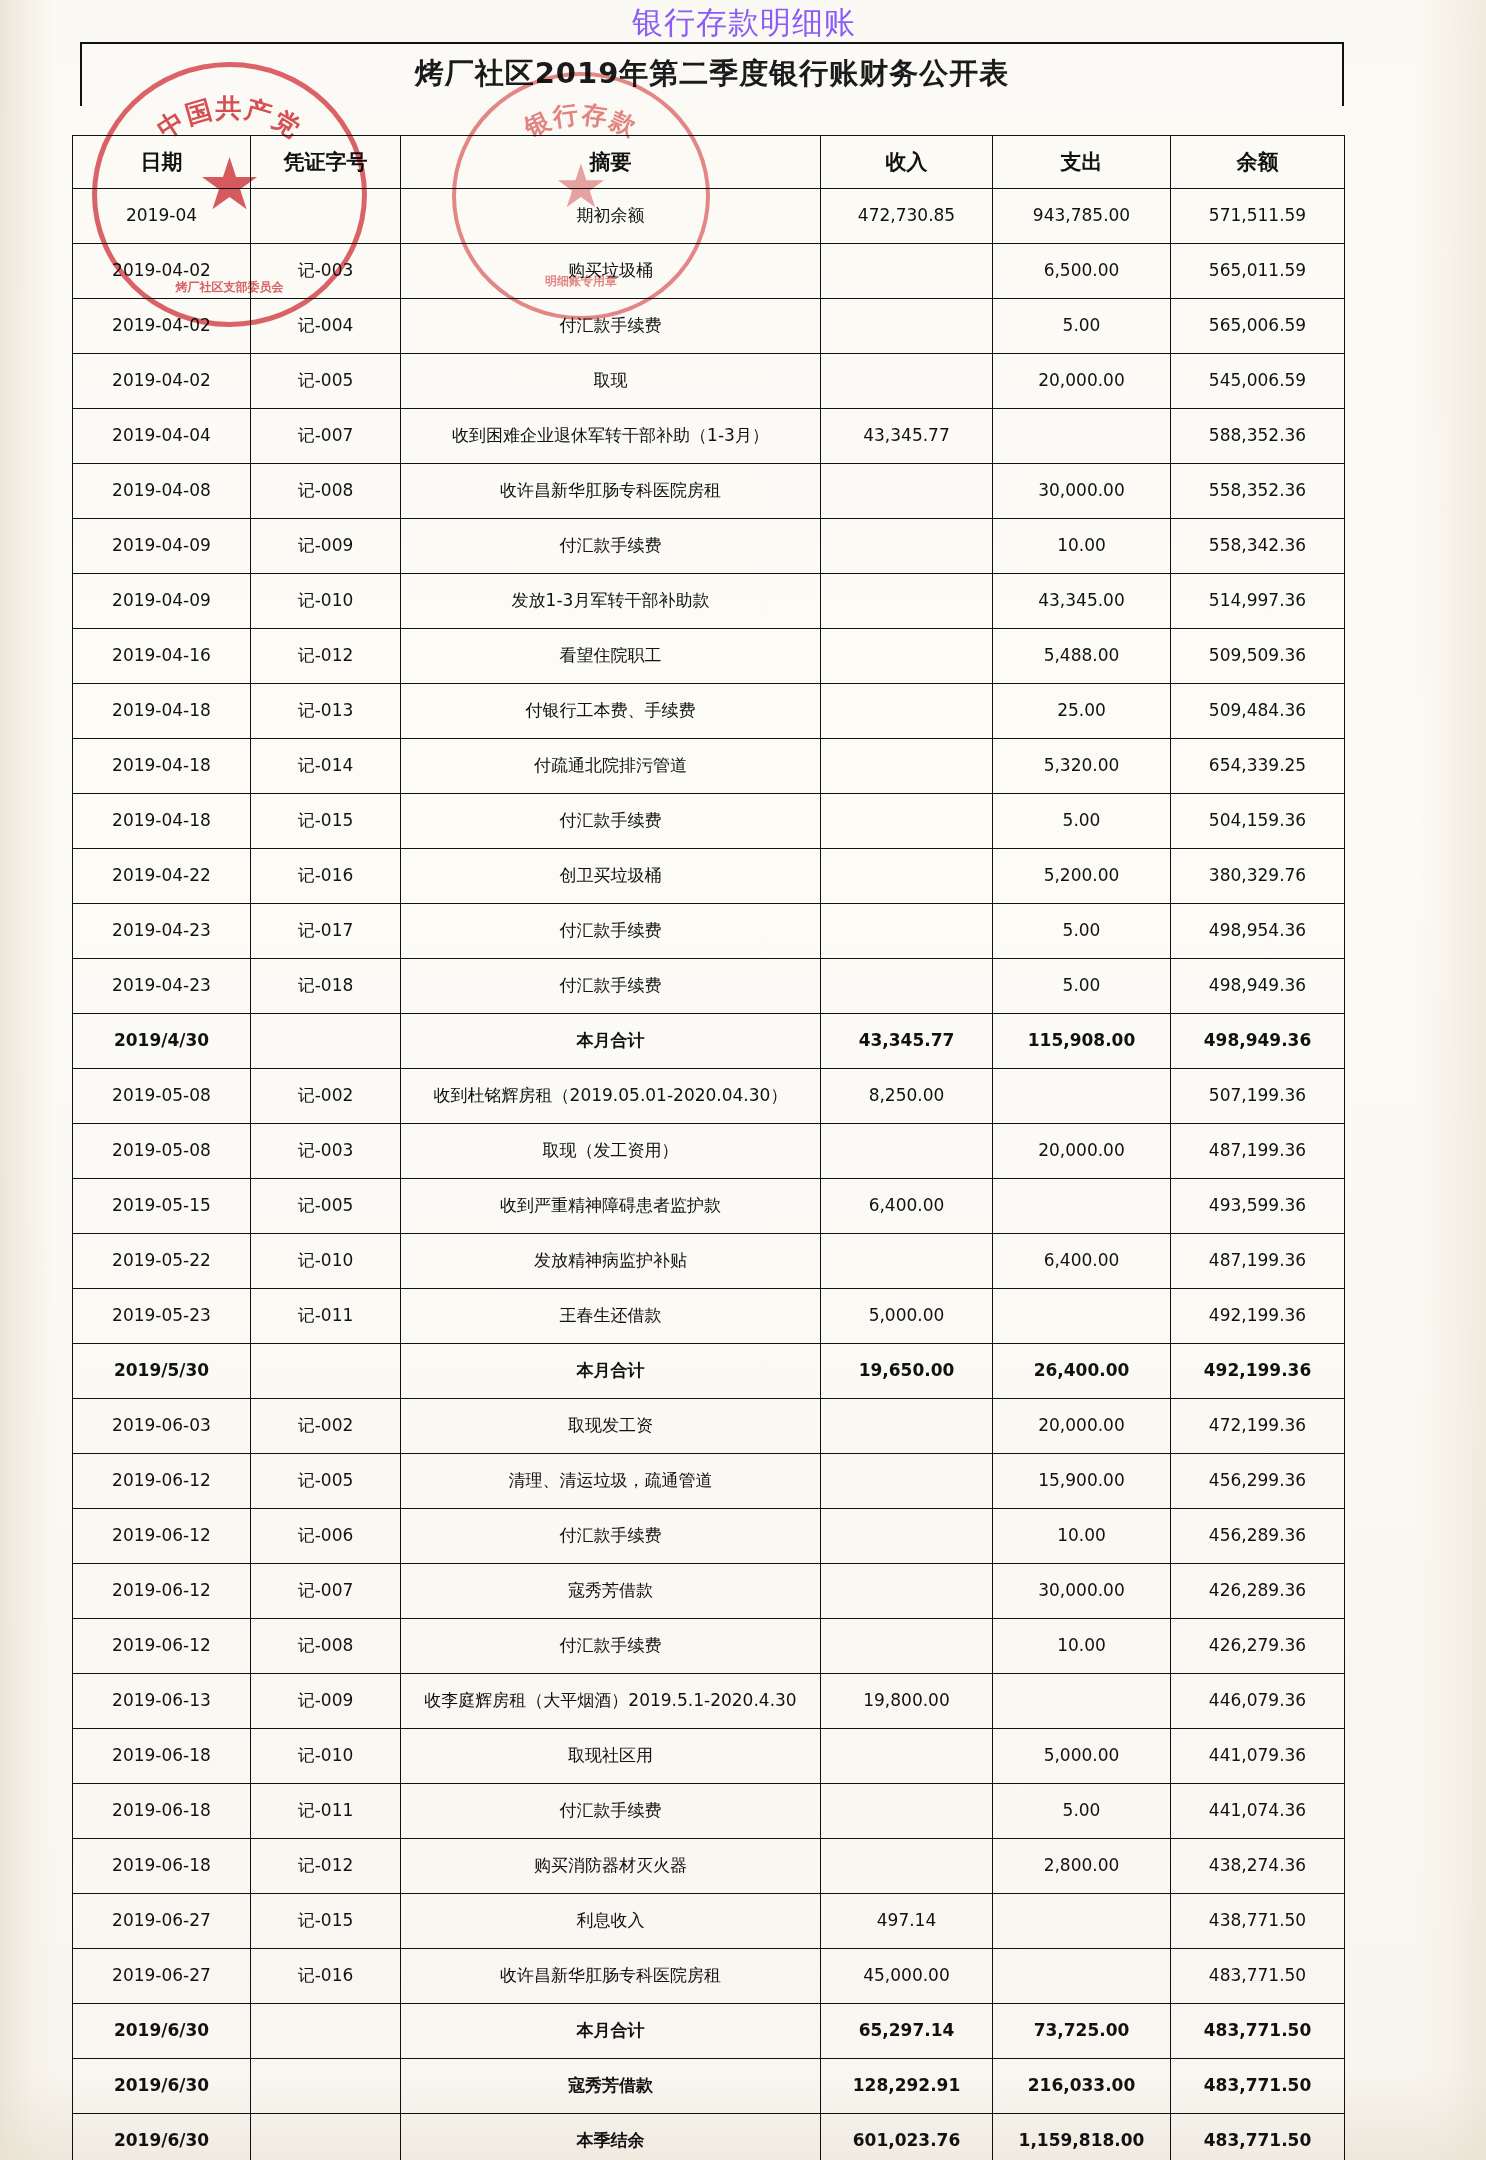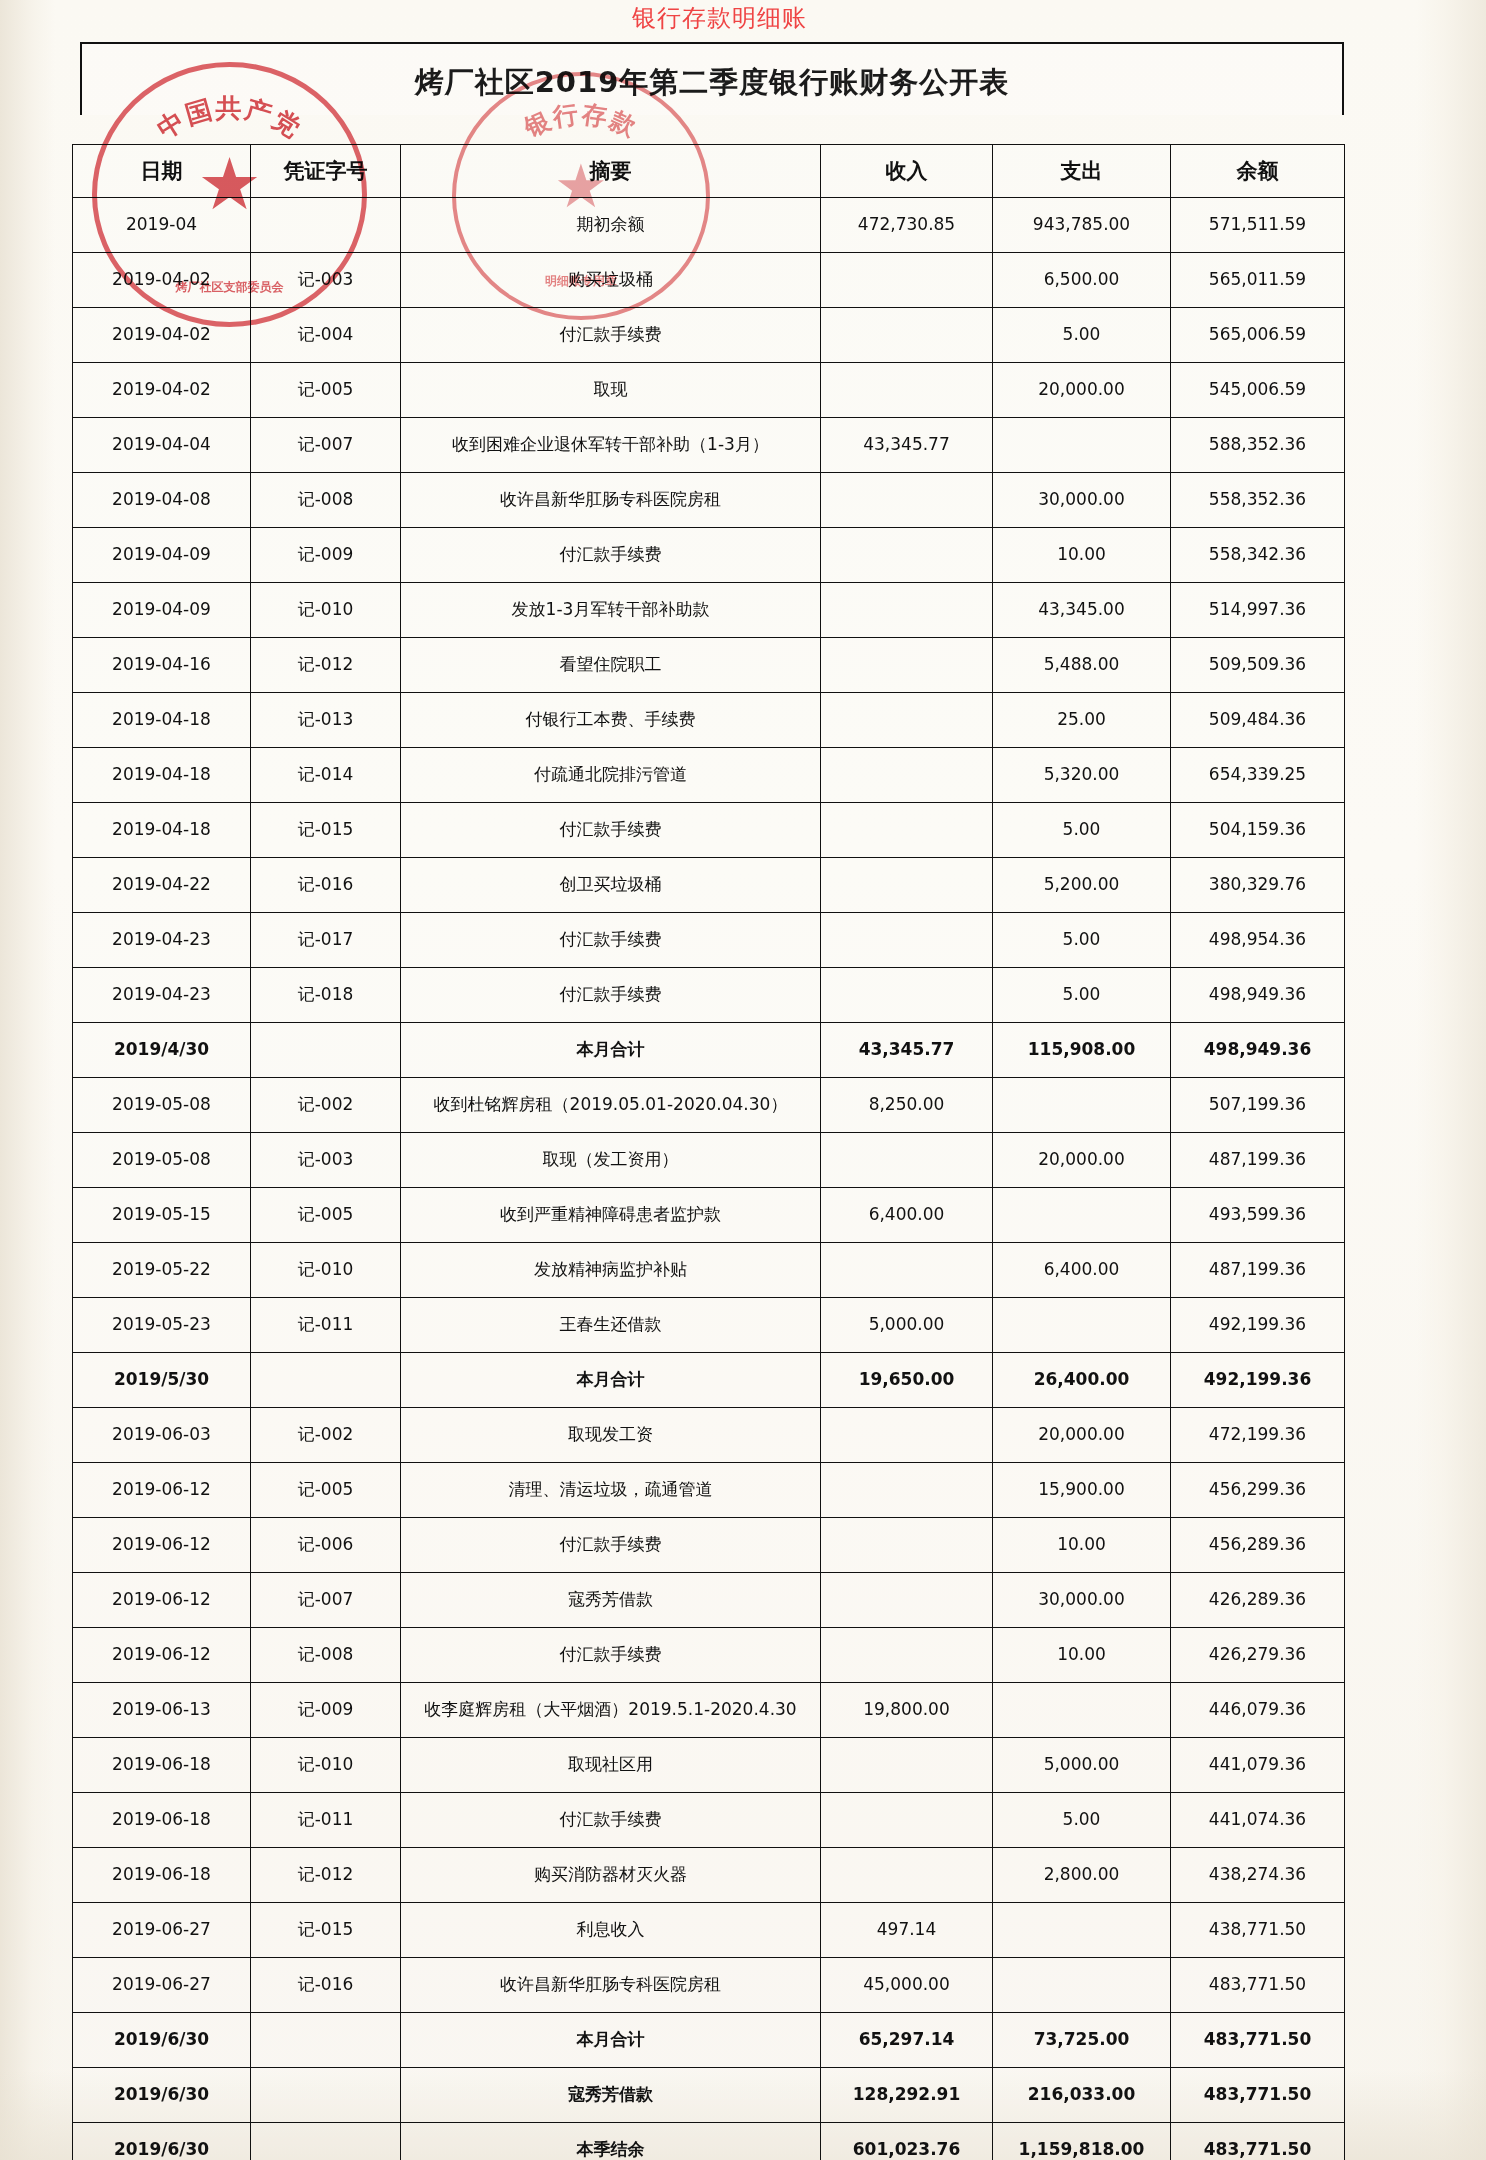--- a/index.html
+++ b/index.html
@@ -30,40 +30,40 @@
     position: absolute; left: 0; bottom: 0; width: 1486px; height: 90px;
     background: linear-gradient(0deg, #e8e1d2 0%, rgba(255,255,255,0) 100%);
     opacity: .7;
   }
 
   .handwritten-top {
     position: absolute;
     left: 632px;
     top: 2px;
     font-family: "DejaVu Sans", sans-serif;
-    font-size: 24px;
-    color: #ef4444;
+    font-size: 31px;
+    color: #8b5cf6;
     letter-spacing: 1px;
     white-space: nowrap;
   }
 
   .doc-wrap {
     position: absolute;
     left: 72px;
     top: 42px;
     width: 1272px;
   }
 
   .doc-title {
     text-align: center;
     font-size: 29px;
     font-weight: bold;
     color: #1b1b1b;
     letter-spacing: 1px;
-    padding: 19px 0 12px 0;
+    padding: 10px 0 12px 0;
     border: 2px solid #111;
     border-bottom: none;
     background: rgba(255,255,255,0.25);
     margin-left: 8px;
   }
 
   table.ledger {
     border-collapse: collapse;
     width: 1272px;
     table-layout: fixed;

